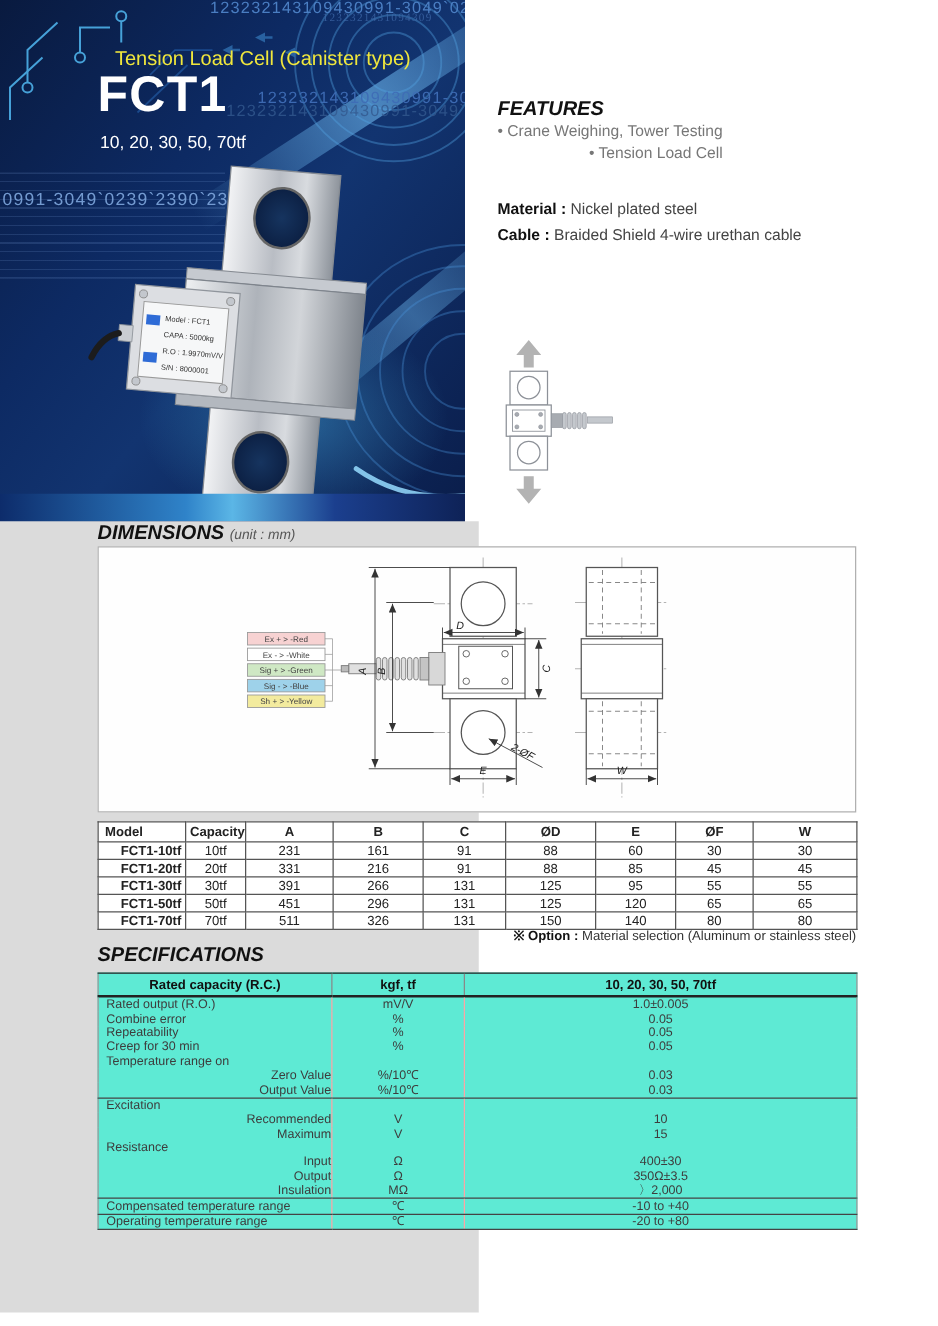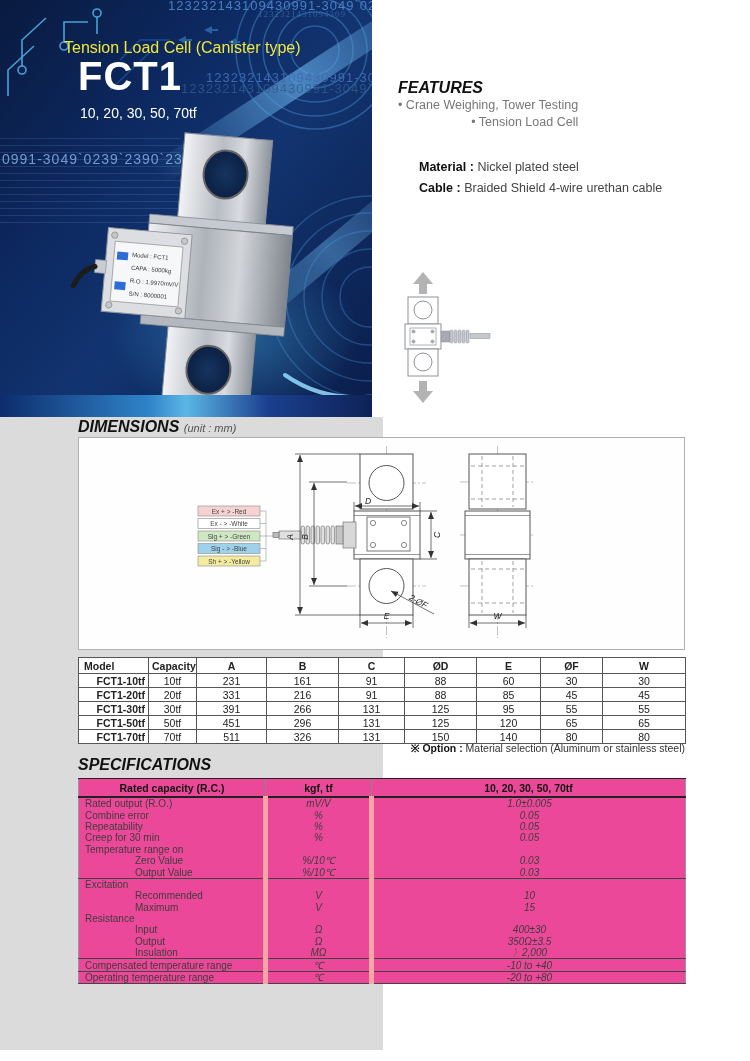--- a/index.html
+++ b/index.html
@@ -16,63 +16,63 @@
   .beam1{width:340px;left:130px;top:70px;transform:rotate(-33deg);}
   .beam2{width:260px;left:200px;top:240px;transform:rotate(-40deg);opacity:.7;}
   .glow{position:absolute;left:110px;top:250px;width:250px;height:170px;
         background:radial-gradient(ellipse at center,rgba(70,170,220,.45),transparent 70%);}
   .digits{position:absolute;white-space:nowrap;letter-spacing:1px;}
   .digits-top{left:168px;top:-2px;font-size:13px;color:#4e83c8;opacity:.95;}
   .digits-top2{left:258px;top:9px;font-size:9px;color:#3d66a6;opacity:.8;font-family:Liberation Serif, serif;}
   .digits-mid{left:206px;top:70px;font-size:13px;color:#3f6db6;opacity:.95;}
   .digits-mid2{left:181px;top:81px;font-size:13px;color:#33598f;opacity:.8;}
   .digits-left{left:2px;top:151px;font-size:14px;color:#7fa7dd;opacity:.9;}
-  .hero-subtitle{position:absolute;left:64px;top:39px;font-size:16px;color:#f0e73c;}
+  .hero-subtitle{position:absolute;left:92px;top:39px;font-size:16px;color:#f0e73c;}
   .hero-model{position:absolute;left:78px;top:54px;font-size:40px;font-weight:bold;color:#ffffff;letter-spacing:1px;}
   .hero-caps{position:absolute;left:80px;top:105px;font-size:14px;color:#ffffff;}
   .hero-bottom-bar{position:absolute;left:0;bottom:0;width:372px;height:22px;
         background:linear-gradient(90deg,#0d2c6b 0%,#2f83c9 40%,#5bb6e6 50%,#1b3f8e 72%,#0e2257 100%);}
   .rings{position:absolute;}
   .product-svg{position:absolute;left:85px;top:132px;overflow:visible;}
   .label-text{font-size:6px;fill:#333;}
 
   
   .features-title{position:absolute;left:398px;top:79px;font-size:16px;font-weight:bold;font-style:italic;color:#111;}
   .features-list{position:absolute;left:398px;top:97px;margin:0;padding:0;list-style:none;text-align:right;}
   .features-list li{font-size:12.5px;color:#777;line-height:17px;}
   .features-list li::before{content:"• ";color:#777;}
-  .info-line{position:absolute;left:398px;font-size:12.5px;color:#444;margin-left:21px;}
+  .info-line{position:absolute;left:398px;font-size:12.5px;color:#444;}
   .mat-line{top:160px;} .cab-line{top:181px;}
   .bold-label{font-weight:bold;color:#111;}
 
   
   .tension-svg{position:absolute;left:396px;top:270px;}
 
   
   .sec-title{font-size:16px;font-weight:bold;font-style:italic;color:#111;}
   .dims-title-row{position:absolute;left:78px;top:418px;}
   .unit-note{font-size:11px;font-style:italic;color:#555;}
   .dims-box{position:absolute;left:78px;top:437px;width:605px;height:211px;background:#fefefe;border:1px solid #b0b0b0;}
   .dims-table{position:absolute;left:78px;top:657px;width:607px;border-collapse:collapse;table-layout:fixed;background:#fff;}
   .dims-table th,.dims-table td{border:1px solid #555;height:13px;padding:0 3px;font-size:10.5px;color:#222;text-align:center;font-weight:normal;}
   .dims-table th{font-weight:bold;height:15px;}
   .dims-table th.left,.dims-table td.left{text-align:left;padding-left:5px;}
   .dims-table td.model{font-weight:bold;text-align:right;}
   .option-note{position:absolute;left:78px;top:741px;width:607px;text-align:right;font-size:10.5px;color:#333;}
 
   
   .spec-title{position:absolute;left:78px;top:756px;}
-  .spec-table{position:absolute;left:78px;top:778px;width:607px;border-collapse:collapse;table-layout:fixed;background:#ec4899;
+  .spec-table{position:absolute;left:78px;top:778px;width:607px;border-collapse:collapse;table-layout:fixed;background:#5eead4;
         border-left:1px solid #999;border-right:1px solid #999;border-bottom:1.6px solid #444;}
   .spec-table th{border-top:1.5px solid #222;border-bottom:2px solid #222;font-size:10.5px;color:#111;height:17px;padding:0;}
   .spec-table th + th{border-left:1px solid #888;}
   .spec-table td{height:11.4px;font-size:10px;color:#3d3d3d;padding:0;text-align:center;line-height:11px;}
-  .spec-table td + td{border-left:5px solid #fca5a5;font-style:italic;}
+  .spec-table td + td{border-left:1px solid #fca5a5;}
   .spec-table td.lab{text-align:left;padding-left:6px;margin-top:23px;}
-  .spec-table td.lab.ind1{padding-left:56px;}
+  .spec-table td.lab.ind1{padding-left:56px;text-align:right;}
   .spec-table tr.sep td{border-bottom:1.6px solid #444;}
   svg text{font-family:"Liberation Sans",sans-serif;}
 </style>
 </head>
 <body>
 
 <div class="page">
   <div class="gray-col"></div>
 
   <div class="hero">

